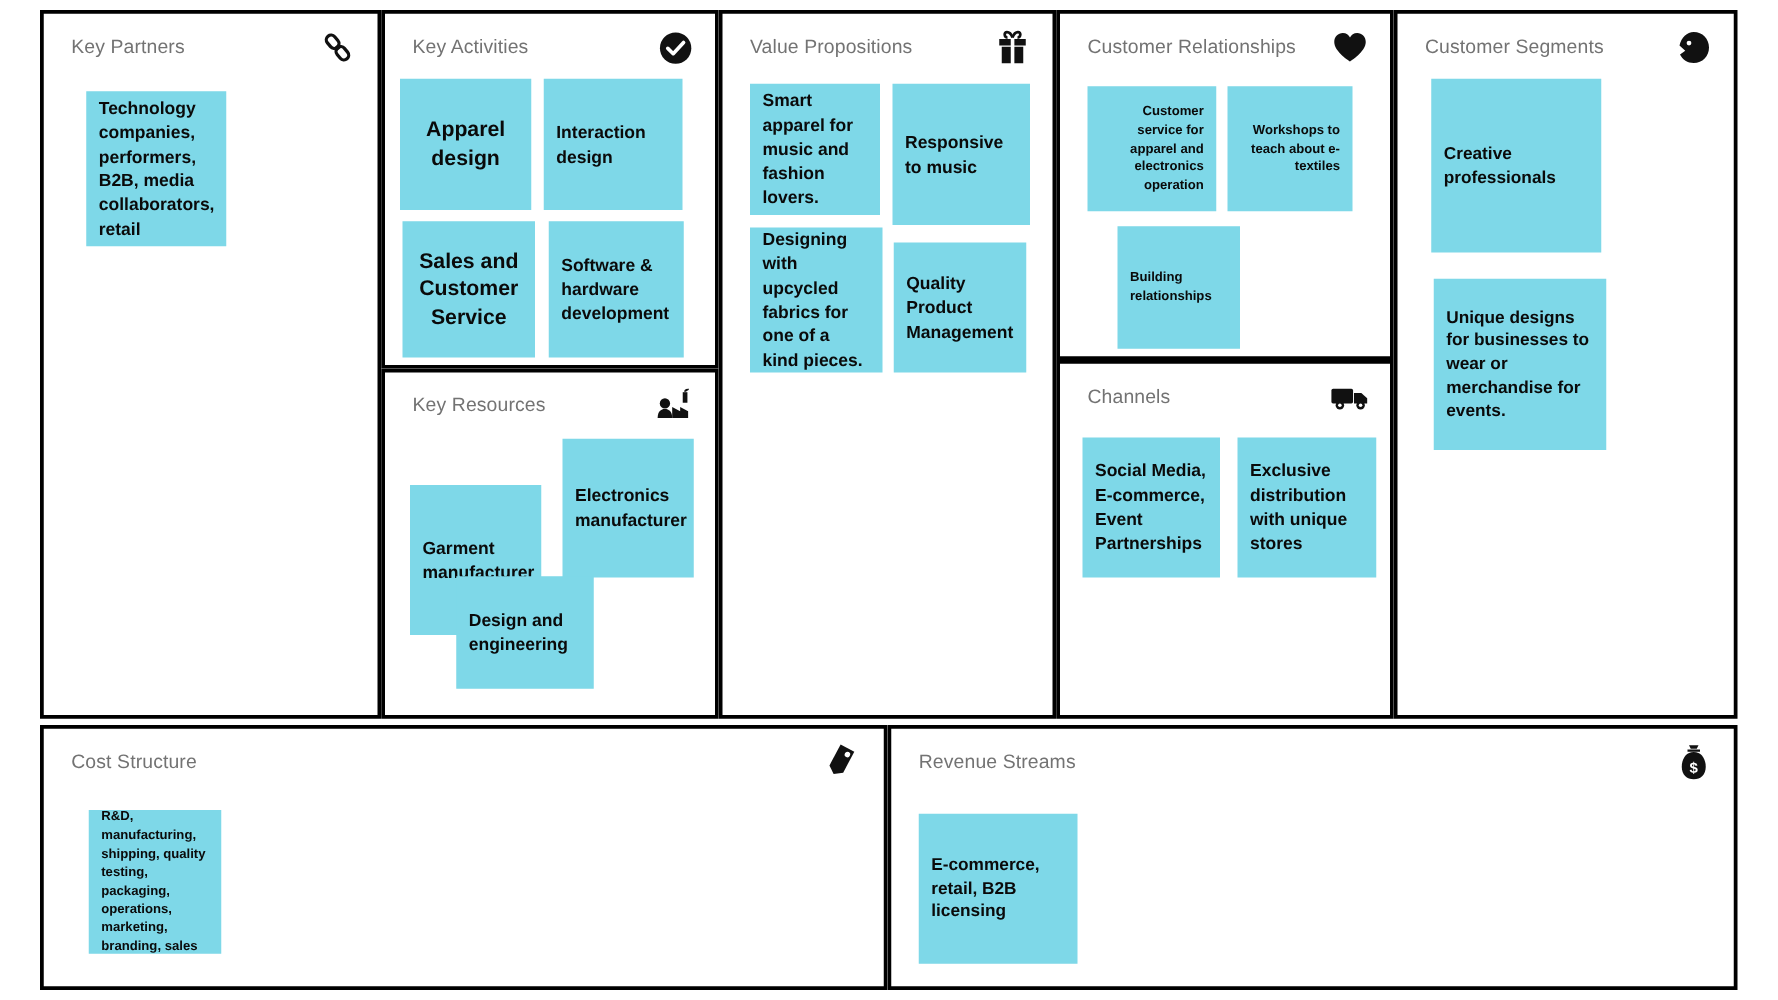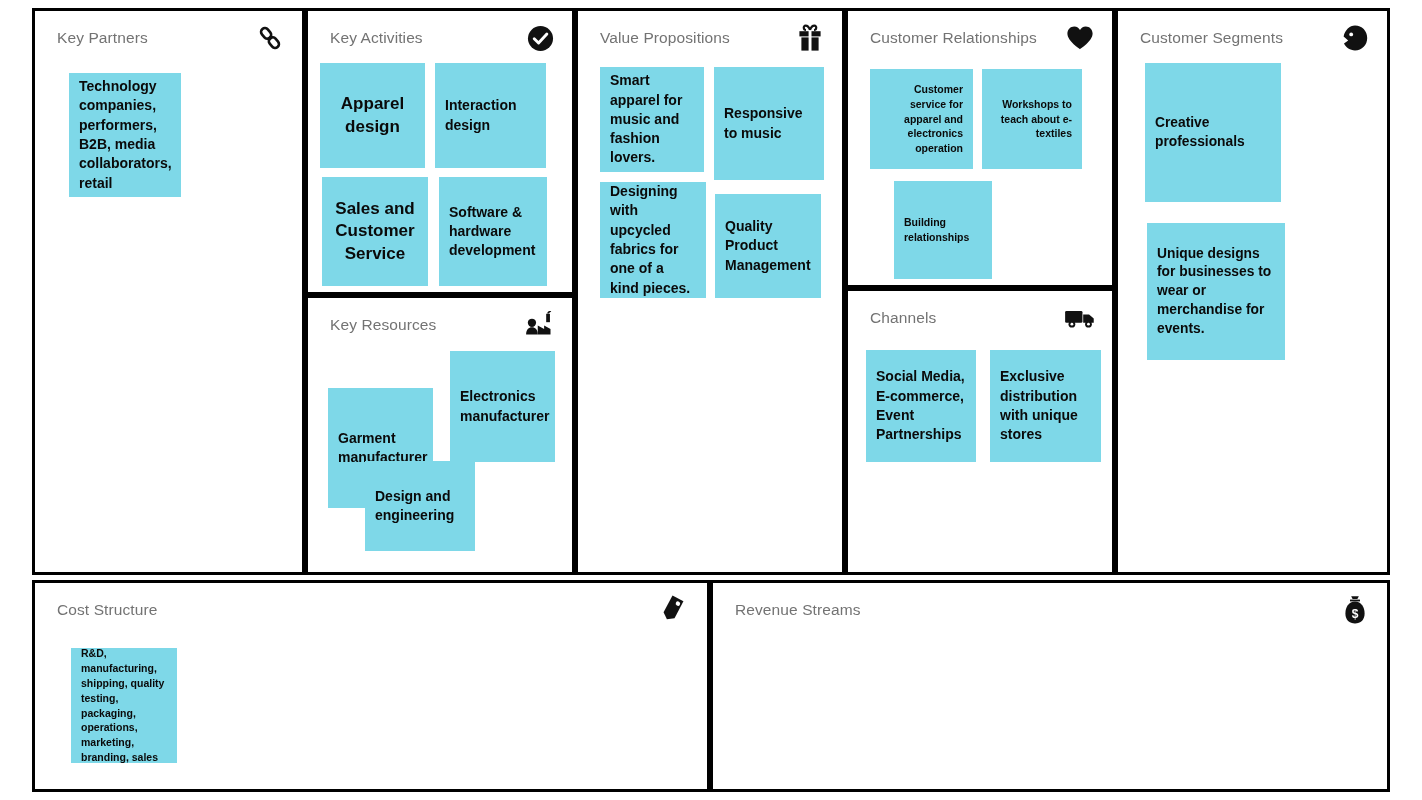--- a/index.html
+++ b/index.html
@@ -294,15 +294,20 @@
       <span class="panel-icon">
         <svg width="24" height="30" viewBox="0 0 24 30">
           <path d="M8.2 1.2 L15.8 1.2 L14.4 4.0 L9.6 4.0 Z" fill="#111"></path>
           <rect x="7.0" y="4.6" width="10.0" height="1.8" fill="#111"></rect>
           <path d="M12 6.6 C18.4 6.6 21.6 12.4 21.6 18.4 C21.6 24.8 17.6 28.4 12 28.4
                    C6.4 28.4 2.4 24.8 2.4 18.4 C2.4 12.4 5.6 6.6 12 6.6 Z" fill="#111"></path>
           <text x="12" y="23.2" font-family="Liberation Sans, sans-serif" font-size="12" font-weight="bold" fill="#fff" text-anchor="middle">$</text>
         </svg>
       </span>
     </div>
+    <div class="notes">
+      <div class="note" style="left:22px; top:22px; width:127px; height:120px;">
+        <span class="note-text t-lg">E-commerce, retail, B2B licensing</span>
+      </div>
+    </div>
   </div>
 
 </div>
 
 </body></html>

